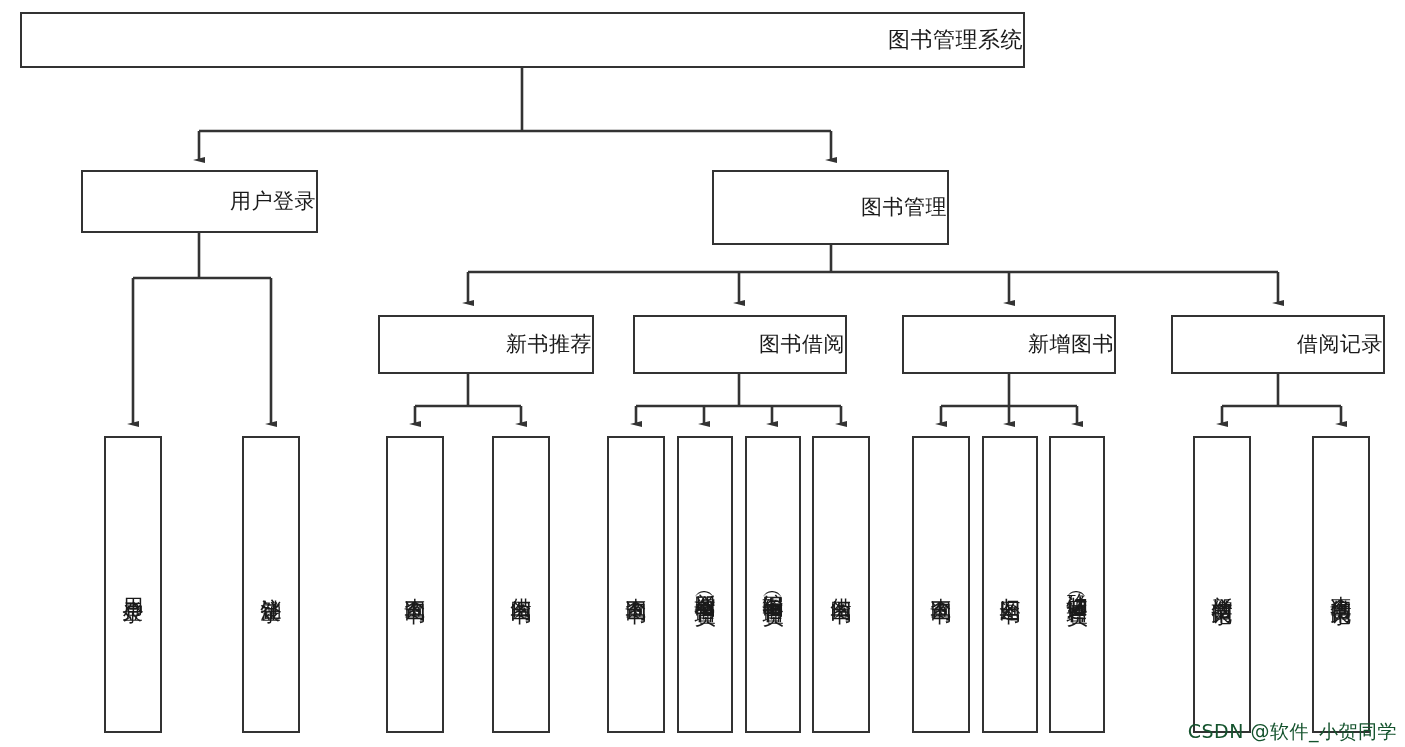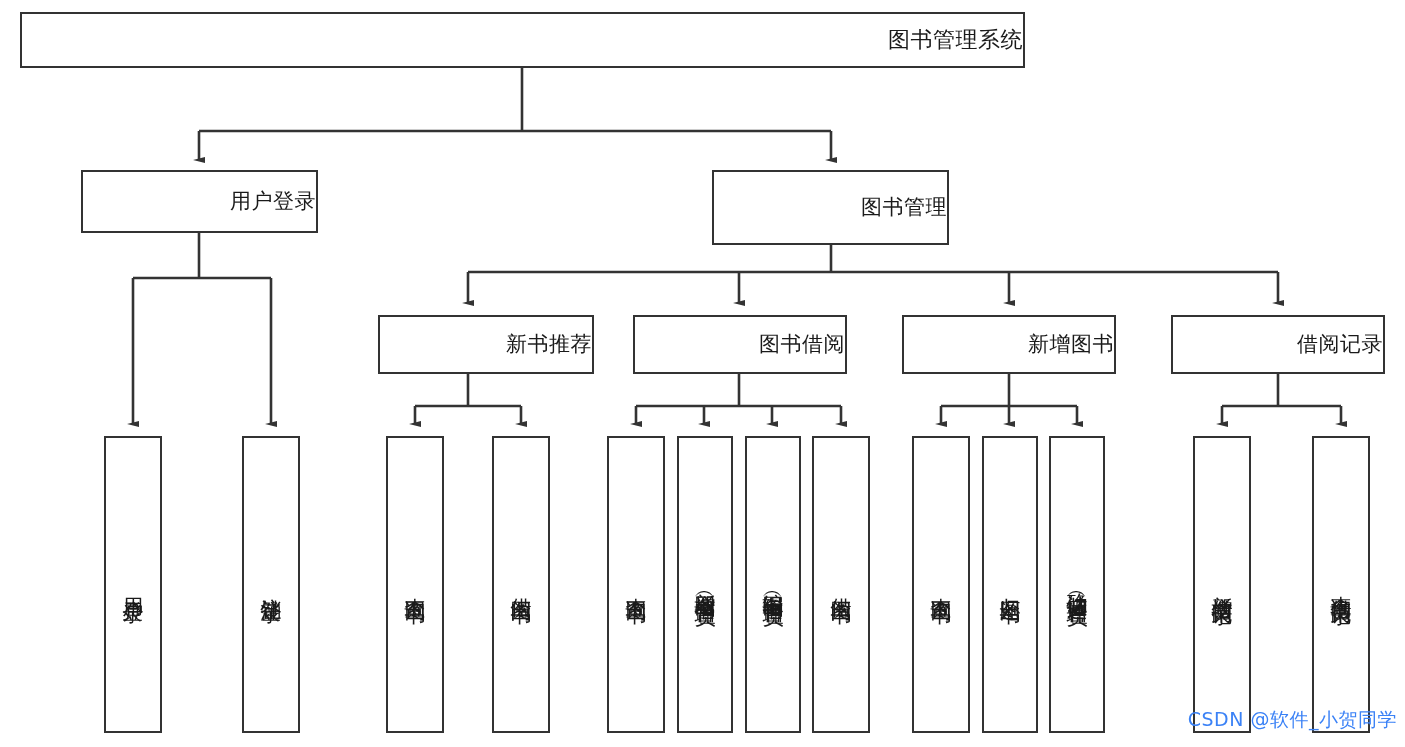--- a/index.html
+++ b/index.html
@@ -58,23 +58,23 @@
     position: absolute;
     left: 0;
     top: 0;
     width: 1405px;
     height: 747px;
     pointer-events: none;
   }
   .watermark {
     position: absolute;
     right: 8px;
-    bottom: 14px;
+    bottom: 2px;
     font-size: 19px;
-    color: #3b82f6;
+    color: #14532d;
     letter-spacing: 0.5px;
     white-space: nowrap;
   }
 </style>
 </head>
 <body>
 
 <div id="canvas">
 
   <svg id="edges" viewBox="0 0 1405 747">

